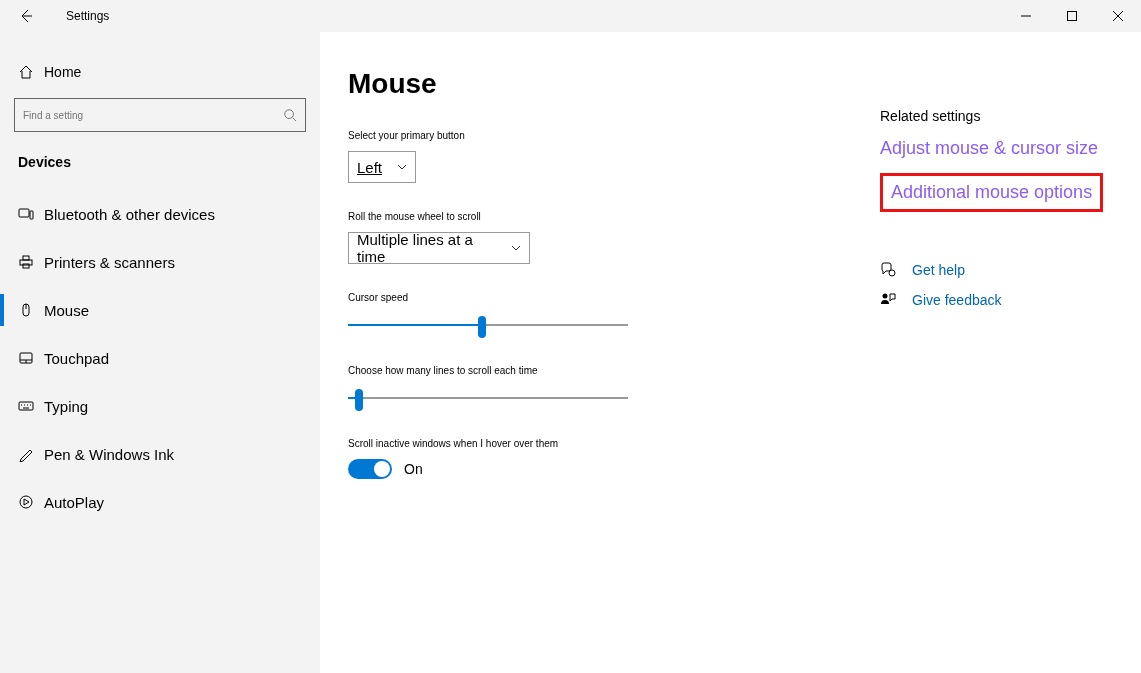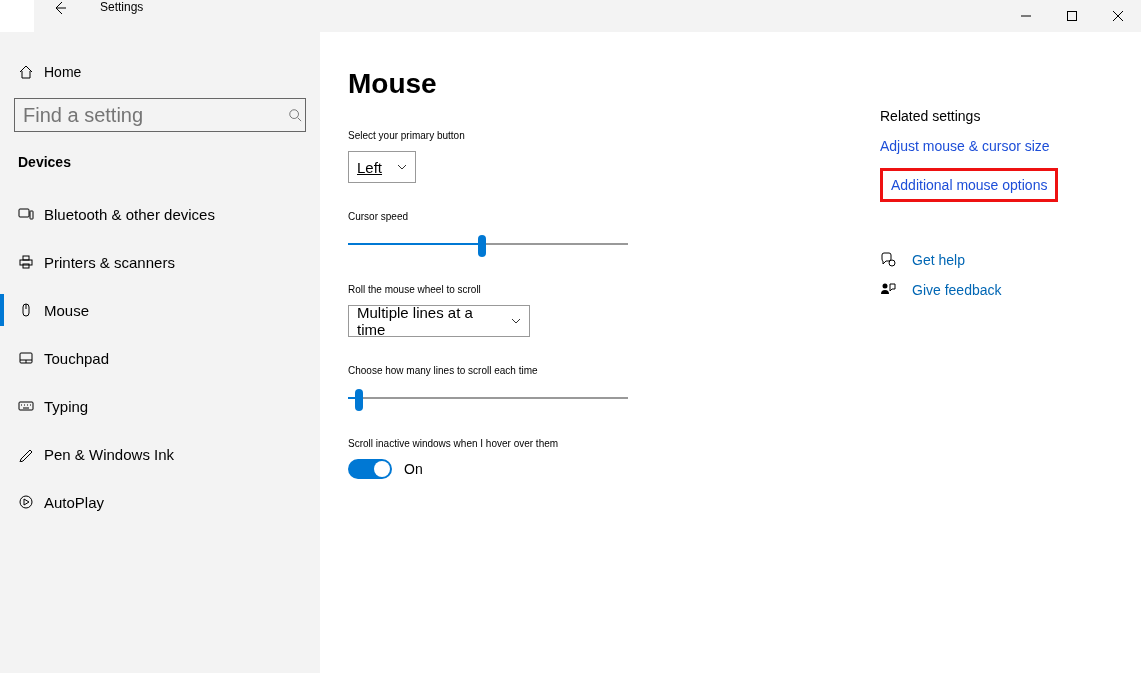--- a/index.html
+++ b/index.html
@@ -11,24 +11,23 @@
     width: 1141px;
     height: 673px;
     overflow: hidden;
     display: flex;
     flex-direction: column;
   }
   
   .titlebar {
     height: 32px;
     display: flex;
-    align-items: flex-start;
+    align-items: center;
     padding-left: 18px;
     background: #f3f3f3;
-    margin-left: 34px;
   }
   .titlebar .back { width: 30px; display:flex; align-items:center; cursor:pointer; }
   .titlebar .title { margin-left: 18px; font-size: 12px; color:#000; }
   .titlebar .spacer { flex: 1; }
   .winbtn { width: 46px; height: 32px; display:flex; align-items:center; justify-content:center; cursor:pointer; }
   .winbtn svg { stroke:#000; }
   
   .app-body { flex:1; display:flex; min-height:0; }
   .sidebar {
     width: 320px;
@@ -47,21 +46,21 @@
   .search {
     width: 100%; height: 34px;
     border: 1px solid #666;
     background: #fff0;
     background: #f3f3f3;
     display:flex; align-items:center; padding: 0 8px;
     position:relative;
   }
   .search input {
     flex:1; border:none; background:transparent; outline:none;
-    font-size:20px; color:#0f766e;
+    font-size:10px; color:#0f766e;
   }
   .search .sicon { color:#555; }
   .section-label { padding: 10px 18px 10px 18px; font-weight:600; font-size:14px; }
   .nav-list { margin-top: 10px; }
   .nav-item {
     display:flex; align-items:center;
     padding: 0 18px;
     height: 48px;
     cursor:pointer;
     position:relative;
@@ -104,21 +103,21 @@
   .toggle {
     width:44px; height:20px; border-radius:10px; background:#0078d4;
     position:relative; cursor:pointer;
   }
   .toggle .knob {
     position:absolute; right:2px; top:2px; width:16px; height:16px; border-radius:50%; background:#fff;
   }
   
   .rightcol { padding-left: 12px; padding-top: 40px; }
   .rightcol .heading { font-size:14px; font-weight:400; margin-bottom:14px; }
-  .link { color:#1d4ed8; font-size:14px; cursor:pointer; display:block; margin-bottom:14px; }
+  .link { color:#8b5cf6; font-size:18px; cursor:pointer; display:block; margin-bottom:14px; }
   .link.highlighted { padding:6px 8px; border:3px solid #e11; display:inline-block; margin-bottom:20px; }
   .support { margin-top: 30px; }
   .support-row { display:flex; align-items:center; gap:16px; margin-bottom:14px; cursor:pointer;}
   .support-row .link-inline { color:#0066b4; font-size:14px; }
   svg { display:block; }
 </style>
 </head>
 <body>
 
 <div class="titlebar">
@@ -248,41 +247,41 @@
           <span>Left</span>
           <span class="chev">
               <svg width="10" height="6">
                 <path d="M1 1 L5 5 L9 1" fill="none" stroke="#333" stroke-width="1"></path>
               </svg>
             </span>
         </div>
       </div>
 
       <div class="block">
-        <div class="field-label">Cursor speed</div>
-        <div class="slider">
-          <div class="track"></div>
-          <div class="fill" style="width:48%"></div>
-          <div class="thumb" style="left:48%"></div>
-        </div>
-      </div>
-
-      <div class="block">
         <div class="field-label">Roll the mouse wheel to scroll</div>
         <div class="select-box wide">
           <span>Multiple lines at a time</span>
           <span class="chev">
               <svg width="10" height="6">
                 <path d="M1 1 L5 5 L9 1" fill="none" stroke="#333" stroke-width="1"></path>
               </svg>
             </span>
         </div>
       </div>
 
       <div class="block">
+        <div class="field-label">Cursor speed</div>
+        <div class="slider">
+          <div class="track"></div>
+          <div class="fill" style="width:48%"></div>
+          <div class="thumb" style="left:48%"></div>
+        </div>
+      </div>
+
+      <div class="block">
         <div class="field-label">Choose how many lines to scroll each time</div>
         <div class="slider">
           <div class="track"></div>
           <div class="fill" style="width:4%"></div>
           <div class="thumb" style="left:4%"></div>
         </div>
       </div>
 
       <div class="block">
         <div class="field-label">Scroll inactive windows when I hover over them</div>

